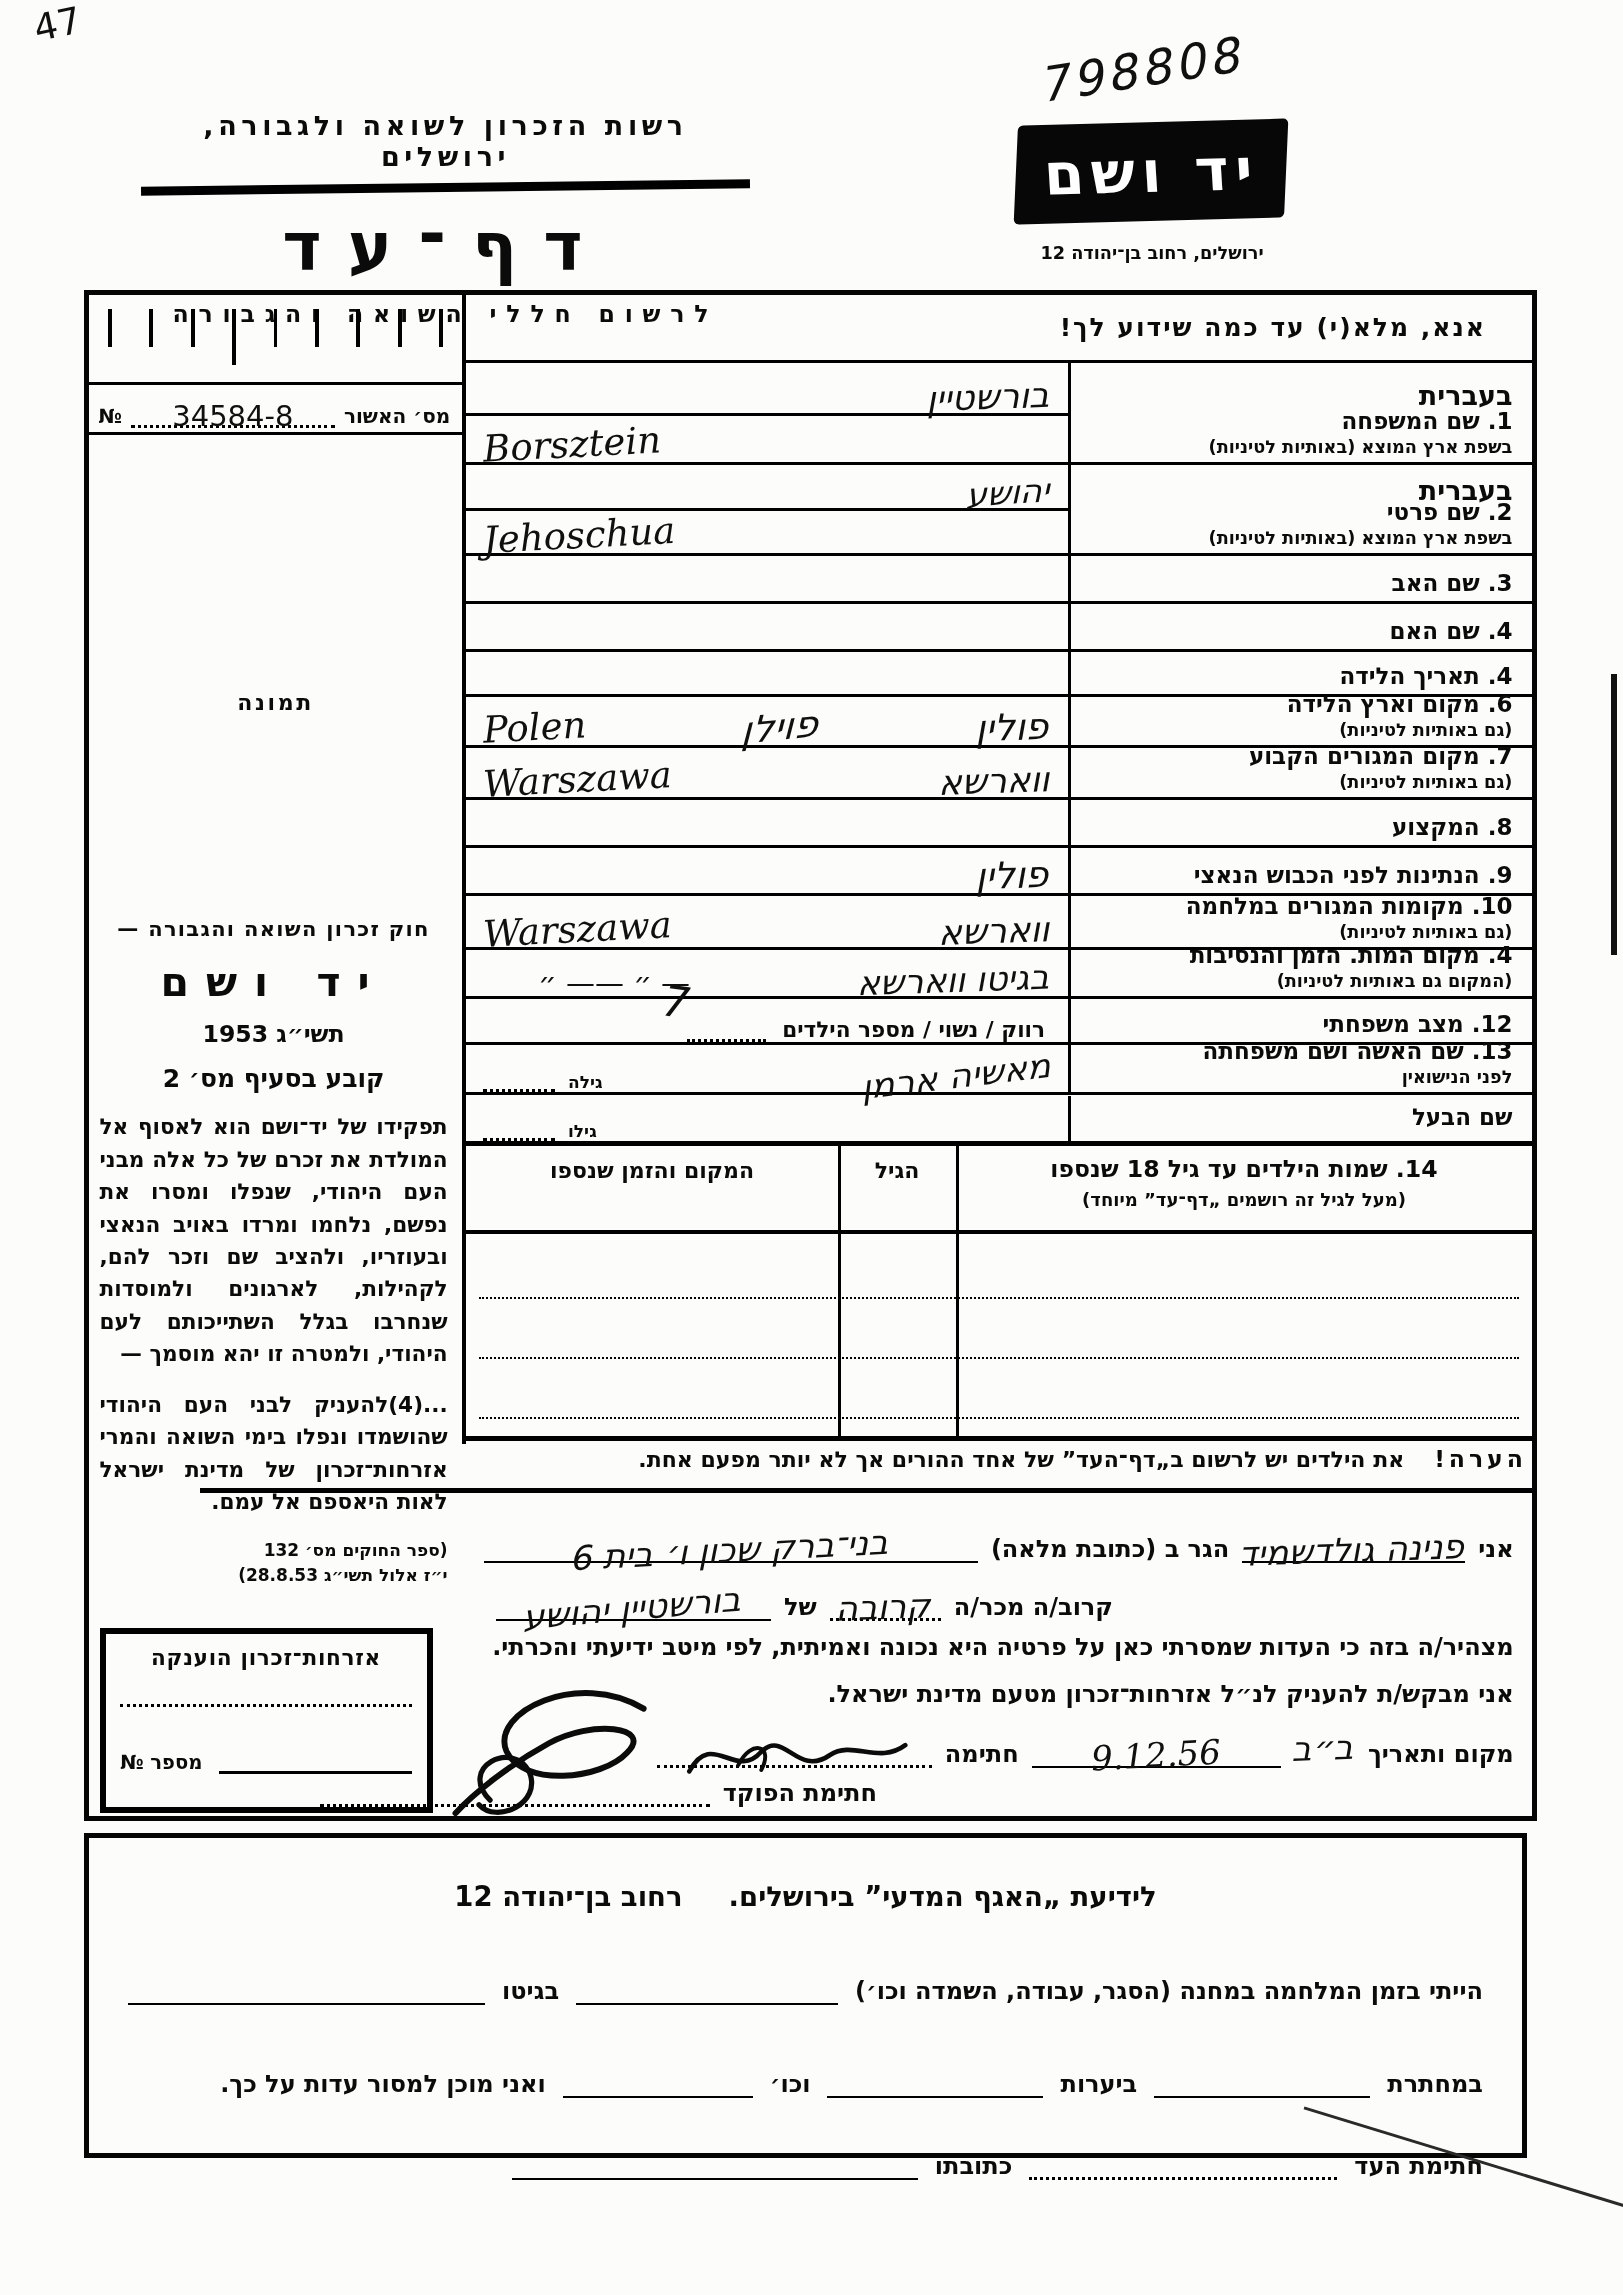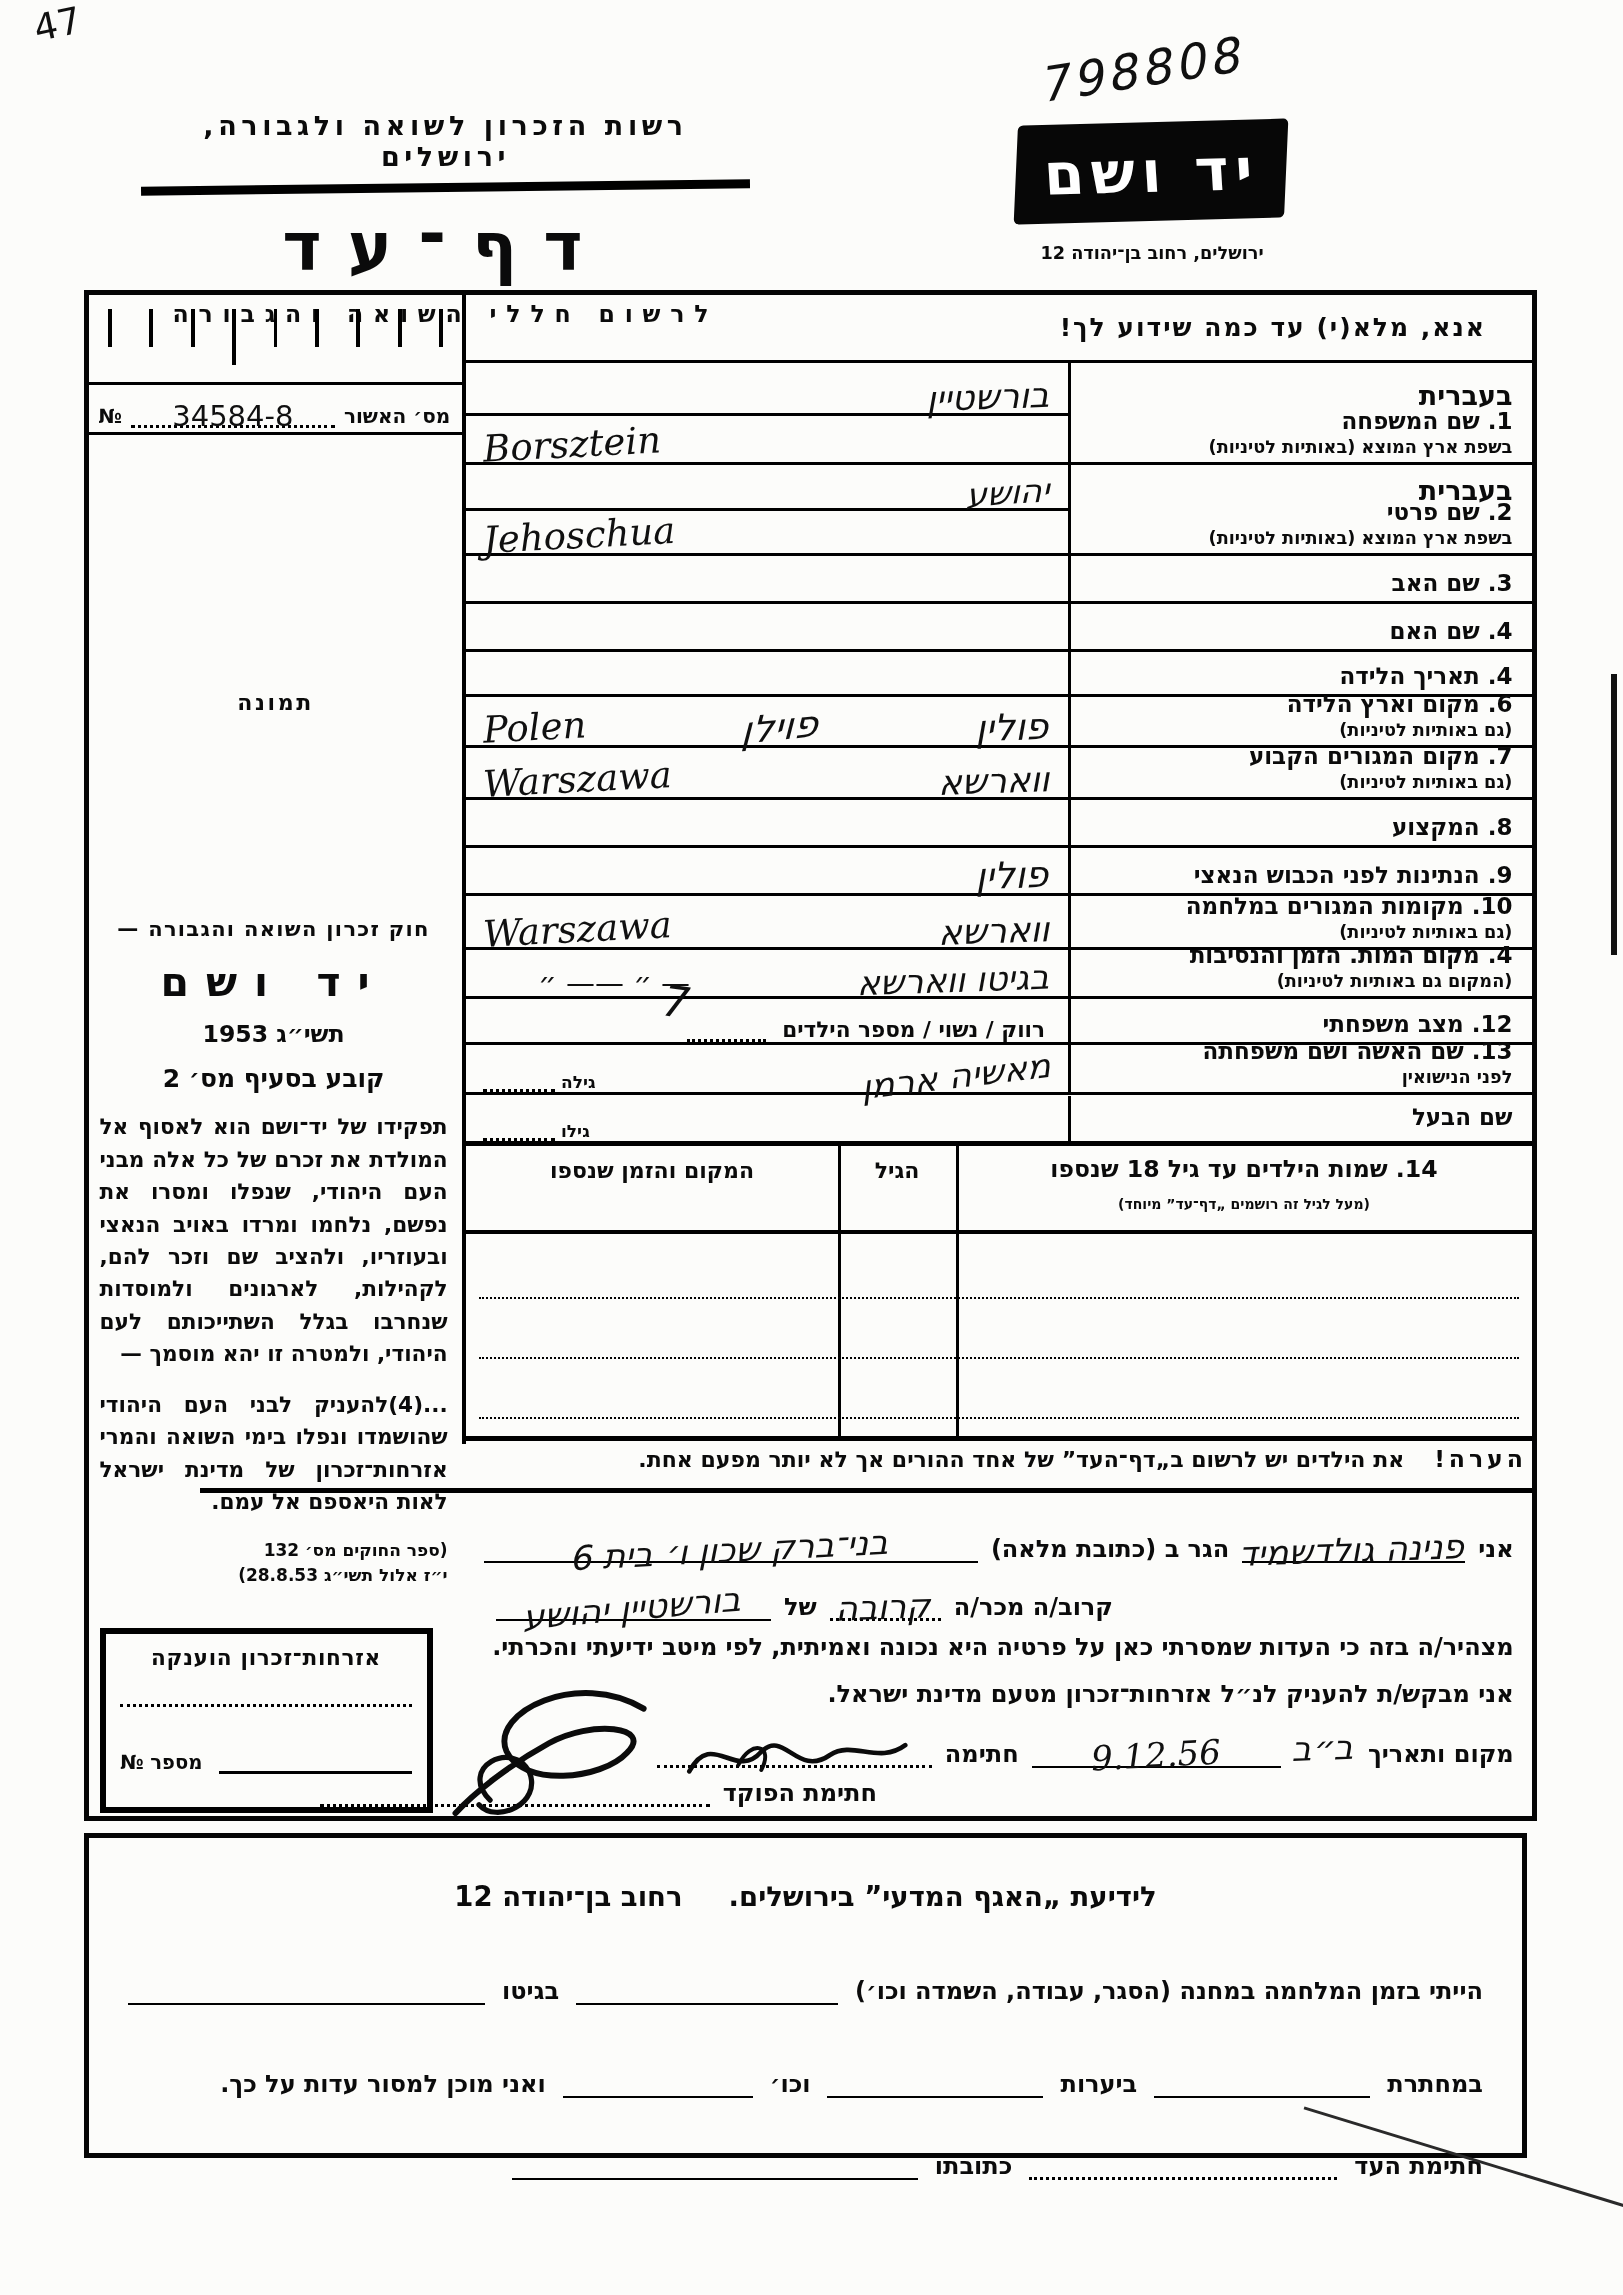--- a/index.html
+++ b/index.html
@@ -60,32 +60,32 @@
                padding:0 17px;box-sizing:border-box;}
   .frow .entry.eline{border-bottom:3.3px solid #000;}
   .frow .entry .hw{margin-bottom:-3.9px;}
   .frow .lbl{position:absolute;left:602px;right:0;top:0;bottom:0;border-left:3.3px solid #000;box-sizing:border-box;
              display:flex;flex-direction:column;justify-content:flex-end;text-align:right;padding:2.6px 19.6px 5.2px 7.9px;}
   .l-main{font-size:23px;font-weight:bold;}
   .l-sub{font-size:17.7px;font-weight:bold;margin-top:2.6px;}
   .l-hint{font-size:27px;font-weight:bold;}
   .e-split{justify-content:space-between;}
   .e-left{justify-content:flex-end;}
-  .age-group{display:flex;align-items:flex-end;gap:6px;}
+  .age-group{display:flex;align-items:flex-end;gap:13px;}
   .age-label{font-size:17px;font-weight:bold;}
   .age-dots{width:72px;border-bottom:3.3px dotted #000;height:22px;}
   .options{font-size:21.6px;font-weight:bold;}
   .opt-dots{width:79px;border-bottom:3.3px dotted #000;height:19.6px;margin-right:15.7px;}
   .mark7{position:absolute;left:196px;top:-22px;font-size:43px;transform:rotate(8deg) skewX(-10deg);}
   
   .ctable{position:absolute;top:851px;left:0;right:0;height:295px;border-bottom:5.2px solid #000;box-sizing:border-box;}
   .chead{display:flex;height:88px;border-bottom:4.6px solid #000;box-sizing:border-box;}
   .c-title{width:576px;text-align:center;padding-top:9.2px;}
   .ct-main{font-size:23.6px;font-weight:bold;}
-  .ct-sub{font-size:14px;font-weight:bold;margin-top:13px;}
+  .ct-sub{font-size:18px;font-weight:bold;margin-top:6px;}
   .c-age{width:118px;text-align:center;font-size:22px;font-weight:bold;padding-top:11.8px;}
   .c-place{flex:1;text-align:center;font-size:22px;font-weight:bold;padding-top:11.8px;}
   .cvl{position:absolute;top:0;bottom:0;width:3.3px;background:#000;}
   .cbody{position:absolute;top:93px;left:0;right:0;bottom:0;display:flex;flex-direction:column;}
   .crow{flex:1;border-bottom:2.6px dotted #000;margin:0 13px;}
   .crow:last-child{border-bottom:2.6px dotted #000;margin-bottom:17px;}
   .note{position:absolute;top:1150px;left:0;right:0;display:flex;gap:30px;align-items:baseline;padding-right:5.2px;}
   .note-label{font-size:23.6px;font-weight:bold;letter-spacing:3.9px;}
   .note-text{font-size:22px;font-weight:bold;}
   

